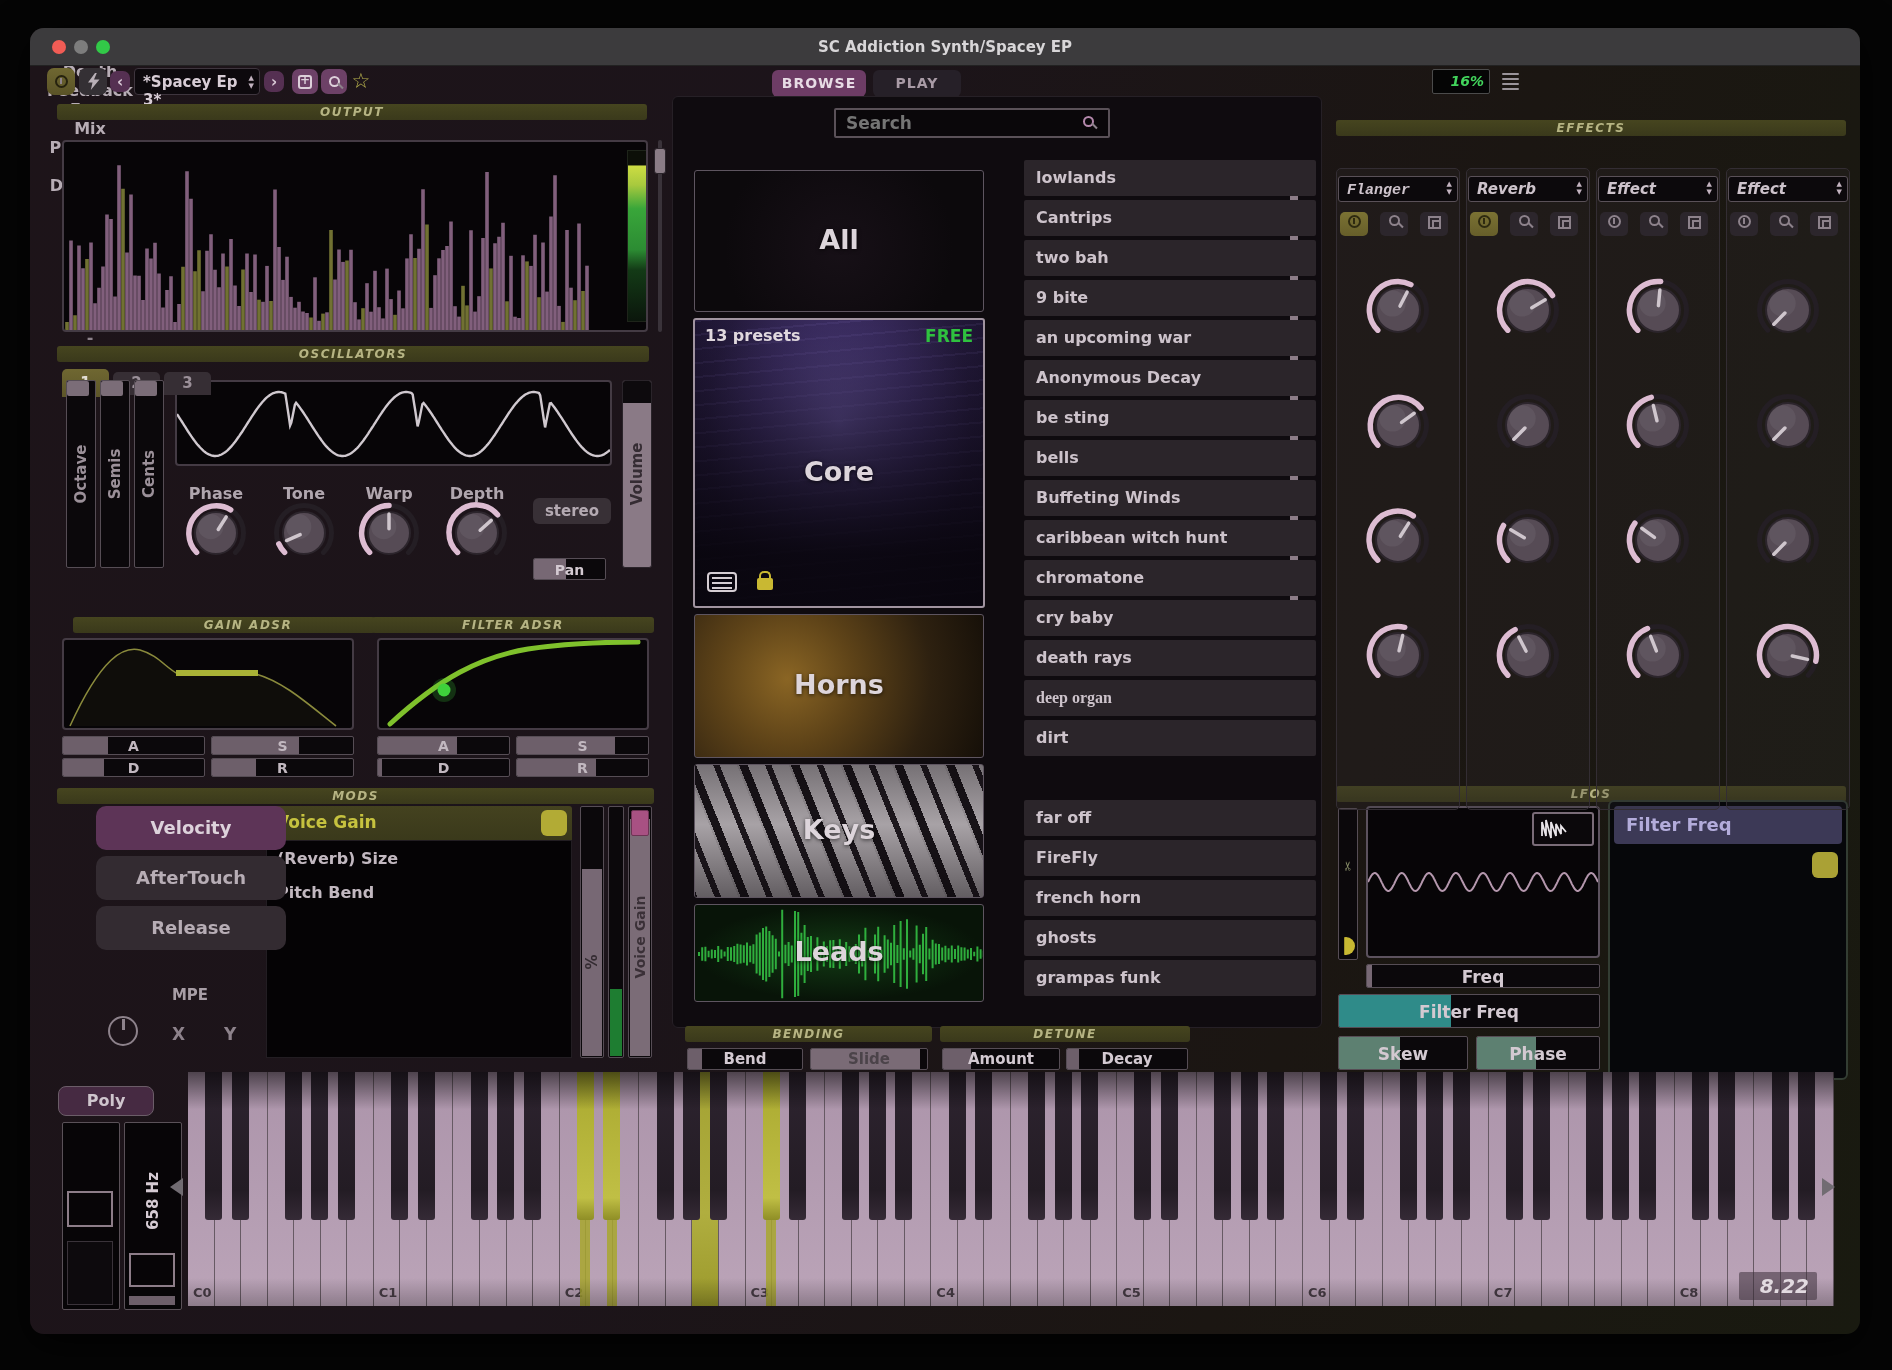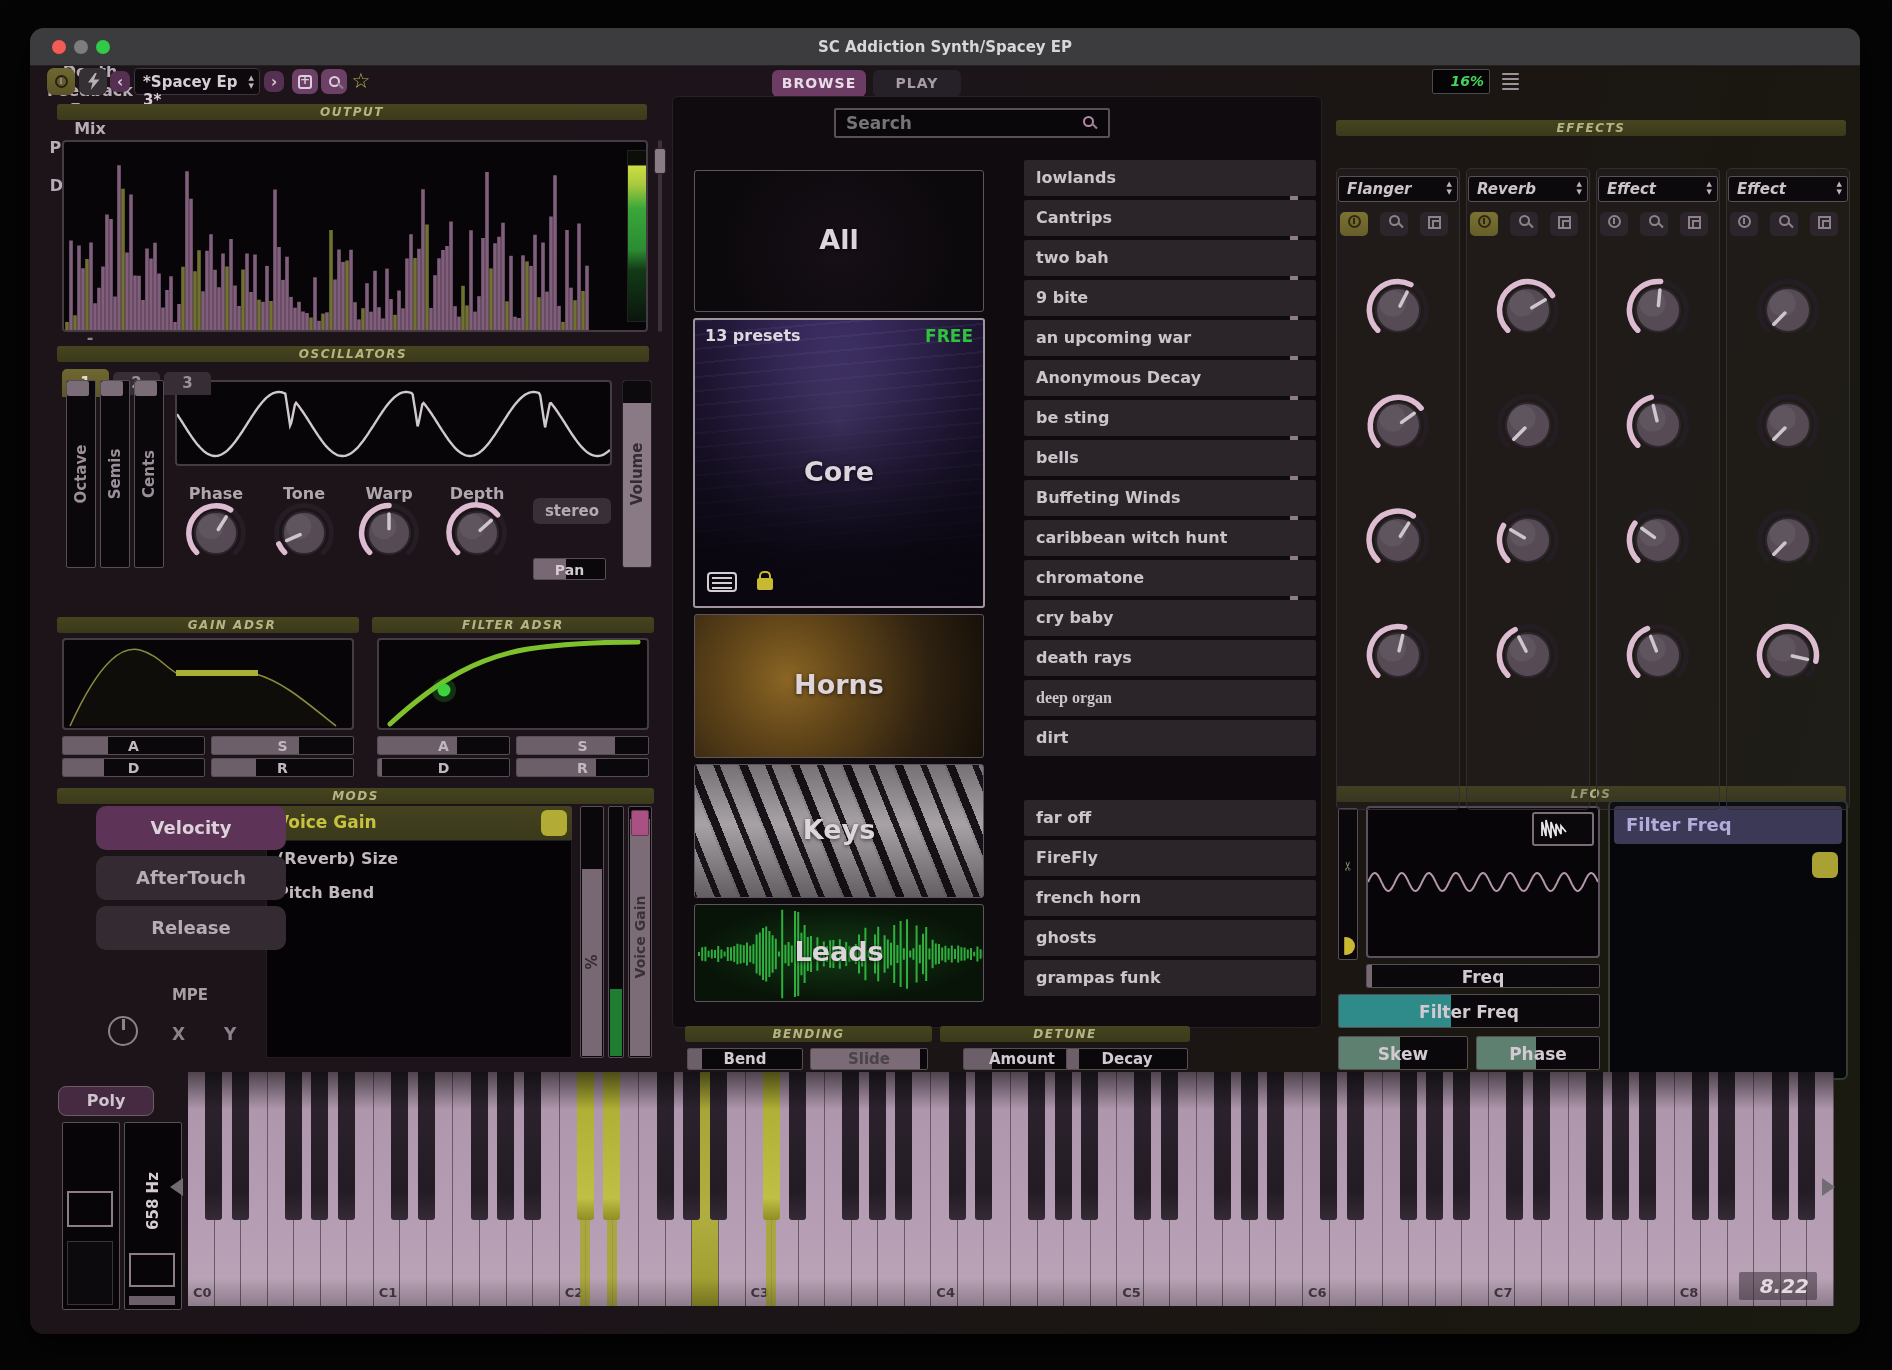--- a/index.html
+++ b/index.html
@@ -566,21 +566,21 @@
           <line x1="31" y1="26.8" x2="31" y2="12" stroke="#cfc6cd" stroke-width="3.5" stroke-linecap="round"></line>
         </svg></div>
       <div class="klab" style="left: 402px; top: 456px; width: 90px;">Depth</div>
       <div class="knob" style="left: 416px; top: 474px; width: 62px; height: 62px;"><svg width="62" height="62" viewBox="0 0 62 62">
           <path d="M11.6,50.4 A27.5,27.5 0 1 1 50.4,50.4" fill="none" stroke="#241e24" stroke-width="5" stroke-linecap="round"></path>
           <path d="M11.6,50.4 A27.5,27.5 0 1 1 51.6,12.8" fill="none" stroke="#ddbcd2" stroke-width="5.5" stroke-linecap="round"></path>
           <circle cx="31" cy="31" r="21" fill="#564b55" stroke="#2c252c" stroke-width="2"></circle>
           <circle cx="25.75" cy="24.7" r="12.6" fill="rgba(255,255,255,0.06)"></circle>
           <line x1="34.15046649244793" y1="28.222490165640664" x2="45.25211032297874" y2="18.43507455885062" stroke="#cfc6cd" stroke-width="3.5" stroke-linecap="round"></line>
         </svg></div>
-      <div class="hdr" style="left: 27px; top: 589px; width: 302px; padding-left: 48px;">GAIN ADSR</div>
+      <div class="hdr" style="left: 43px; top: 589px; width: 302px; padding-left: 48px;">GAIN ADSR</div>
       <div class="panel-dark" style="left: 32px; top: 610px; width: 292px; height: 92px;"><svg width="288" height="88" viewBox="0 0 288 88">
         <path d="M6,86 C 38,16 60,6 76,10 C 94,15 102,28 114,34 L 192,34 C 220,42 244,64 272,86" fill="rgba(150,150,60,0.06)" stroke="#8a8a3c" stroke-width="1.6"></path>
         <line x1="112" y1="33" x2="194" y2="33" stroke="#a9b236" stroke-width="6"></line>
         </svg></div>
       <div class="sliderh" style="left: 32px; top: 708px; width: 143px; height: 19px;">
         <div style="position: absolute; left: 0px; top: 0px; bottom: 0px; width: 32%; background: rgb(109, 95, 106);"></div>
         <div style="position: absolute; inset: 0px; text-align: center; color: rgb(194, 184, 192); font-weight: bold; font-size: 14px; line-height: 18px;">A</div>
       </div>
       <div class="sliderh" style="left: 181px; top: 708px; width: 143px; height: 19px;">
         <div style="position: absolute; left: 0px; top: 0px; bottom: 0px; width: 62%; background: rgb(109, 95, 106);"></div>
@@ -758,30 +758,30 @@
       <div class="preset-item" style="top: 892px;">ghosts</div>
       <div class="preset-item" style="top: 932px;">grampas funk</div>
       <div class="sliderh" style="left: 657px; top: 1020px; width: 116px; height: 22px;">
         <div style="position: absolute; left: 0px; top: 0px; bottom: 0px; width: 12%; background: rgb(109, 95, 106);"></div>
         <div style="position: absolute; inset: 0px; text-align: center; font-weight: bold; font-size: 15px; line-height: 21px; color: rgb(211, 201, 209);">Bend</div>
       </div>
       <div class="sliderh" style="left: 780px; top: 1020px; width: 118px; height: 22px;">
         <div style="position: absolute; left: 0px; top: 0px; bottom: 0px; width: 94%; background: rgb(122, 107, 118);"></div>
         <div style="position: absolute; inset: 0px; text-align: center; font-weight: bold; font-size: 15px; line-height: 21px; color: rgb(75, 67, 73);">Slide</div>
       </div>
-      <div class="sliderh" style="left: 912px; top: 1020px; width: 118px; height: 22px; margin-left: 21px;">
+      <div class="sliderh" style="left: 912px; top: 1020px; width: 118px; height: 22px;">
         <div style="position: absolute; left: 0px; top: 0px; bottom: 0px; width: 24%; background: rgb(109, 95, 106);"></div>
         <div style="position: absolute; inset: 0px; text-align: center; font-weight: bold; font-size: 15px; line-height: 21px; color: rgb(211, 201, 209);">Amount</div>
       </div>
       <div class="sliderh" style="left: 1036px; top: 1020px; width: 122px; height: 22px;">
         <div style="position: absolute; left: 0px; top: 0px; bottom: 0px; width: 10%; background: rgb(109, 95, 106);"></div>
         <div style="position: absolute; inset: 0px; text-align: center; font-weight: bold; font-size: 15px; line-height: 21px; color: rgb(211, 201, 209);">Decay</div>
       </div>
       <div class="fx-col" style="left: 1306px;"></div>
-      <div class="fx-dd" style="left: 1308px; top: 148px; width: 120px;"><div style="display: inline;">Flanger</div><div class="updn">▲<br>▼</div></div>
+      <div class="fx-dd" style="left: 1308px; top: 148px; width: 120px;"><div style="display: inline; font-family: Liberation Mono, monospace;">Flanger</div><div class="updn">▲<br>▼</div></div>
       <div class="icbtn on" style="left: 1310px; top: 184px;">
         <span class="pwr-ic"></span>
       </div>
       <div class="icbtn" style="left: 1350px; top: 184px;">
         <span class="mag"></span>
       </div>
       <div class="icbtn" style="left: 1390px; top: 184px;">
         <span class="sqic"></span>
       </div>
       <div style="left: 1308px; top: 224px; width: 120px; text-align: center; color: rgb(183, 173, 181); font-weight: bold; font-size: 16px;">Mix</div>

